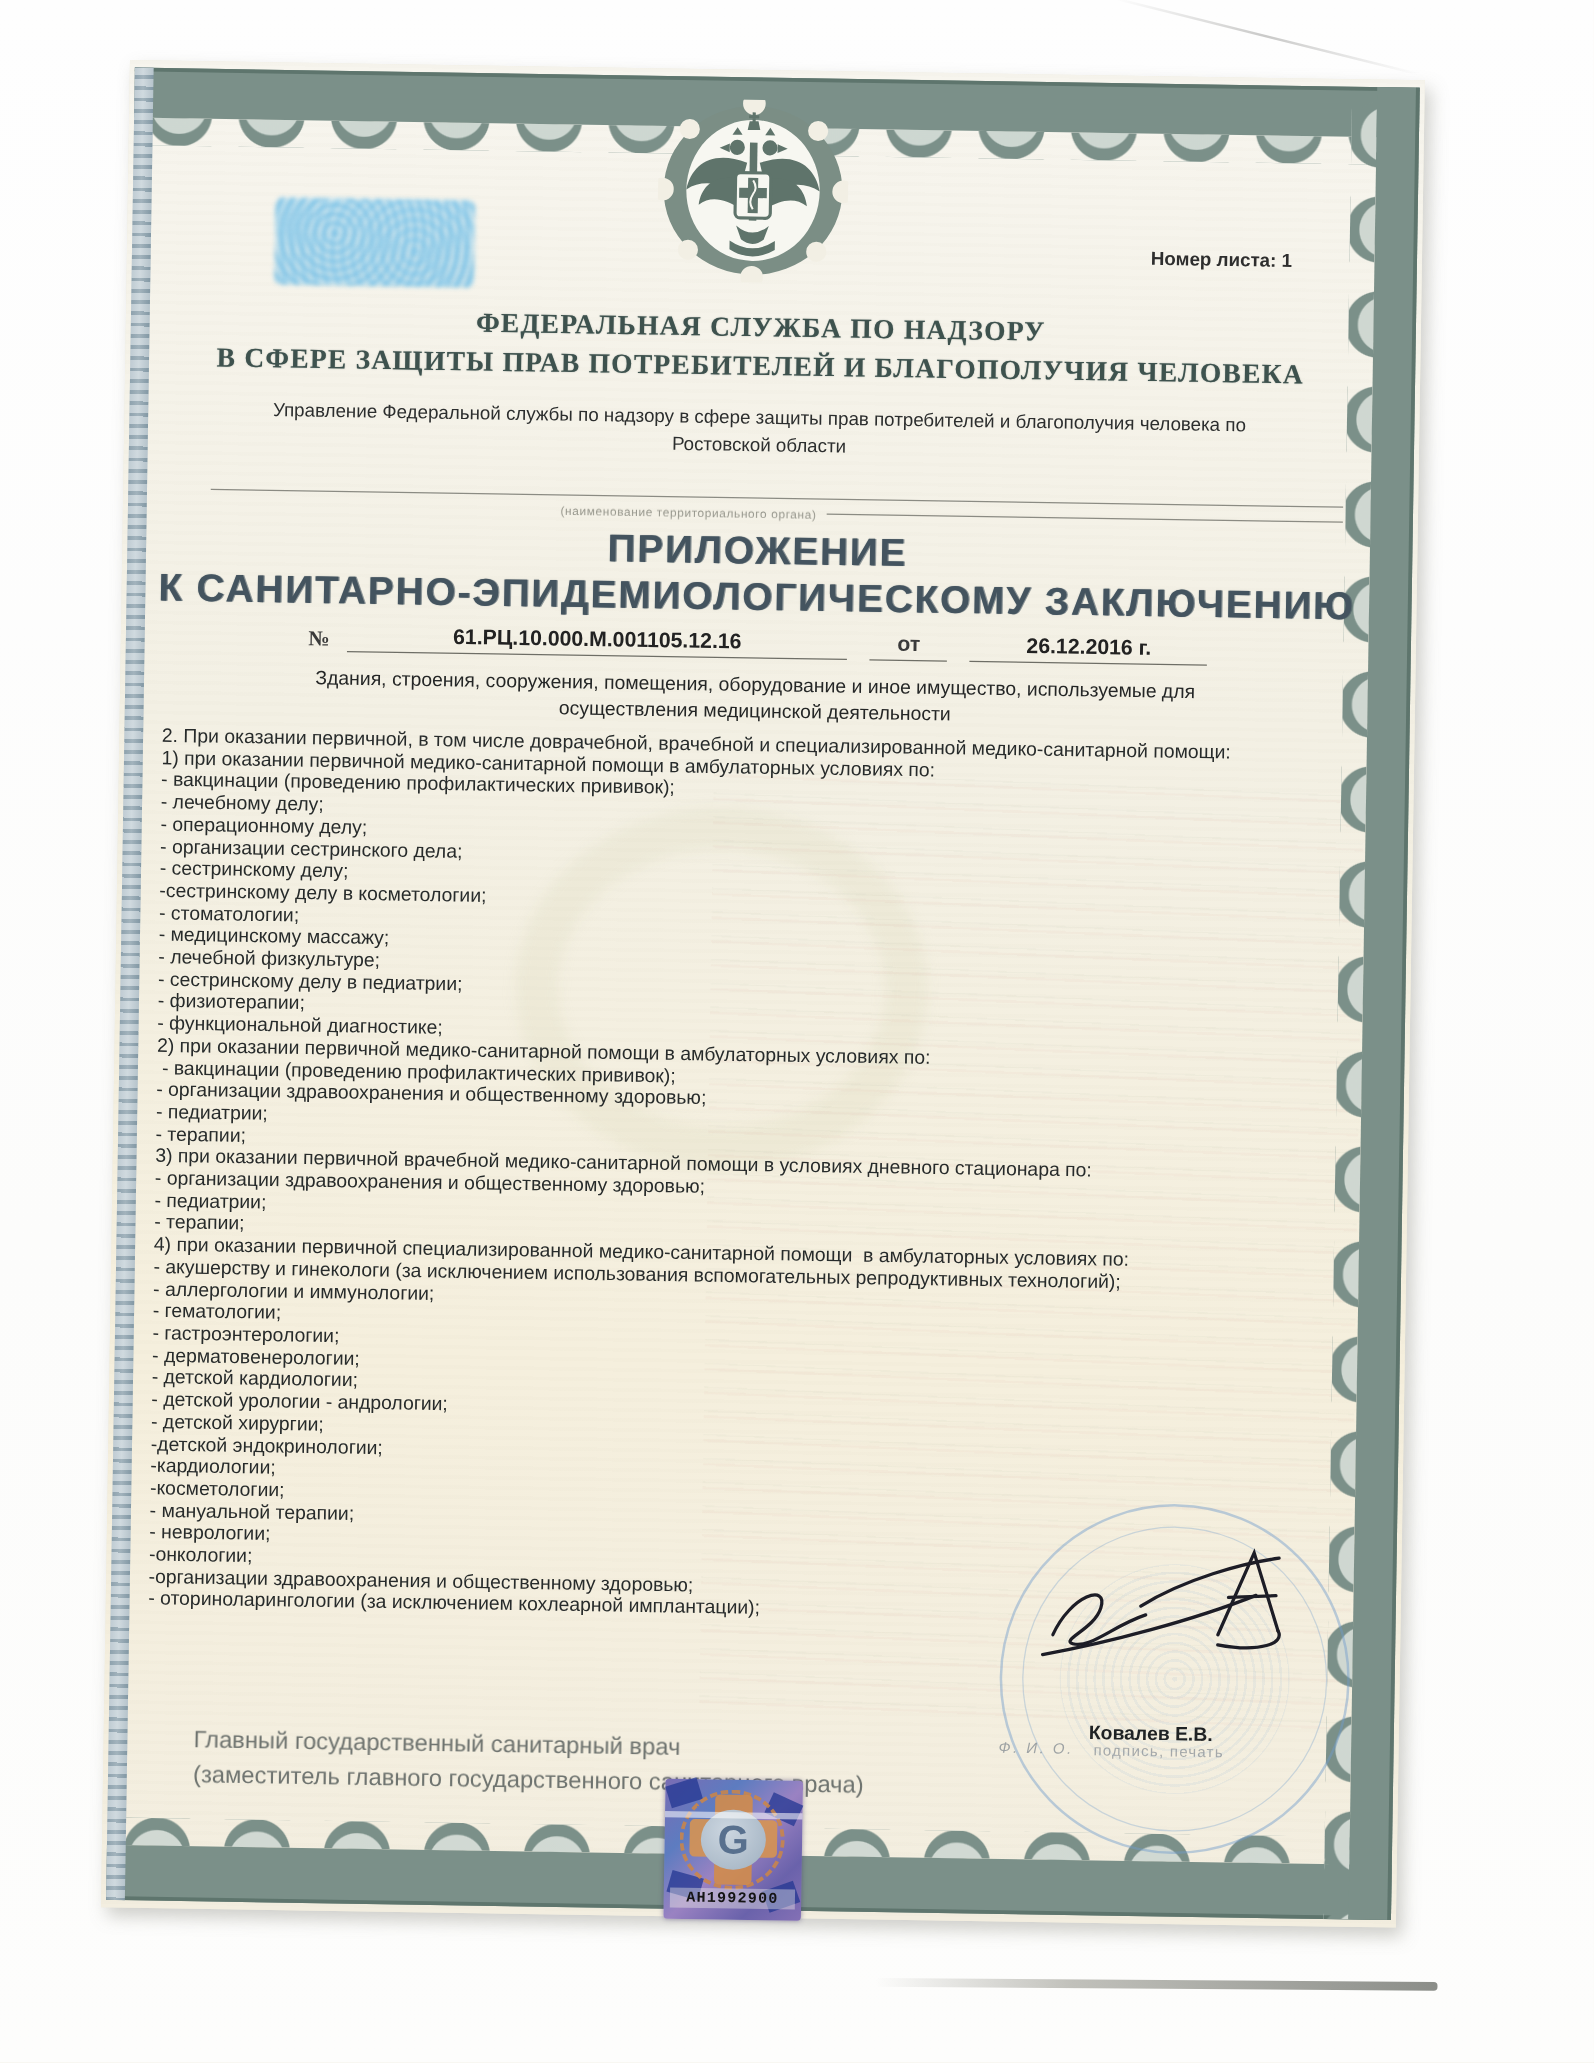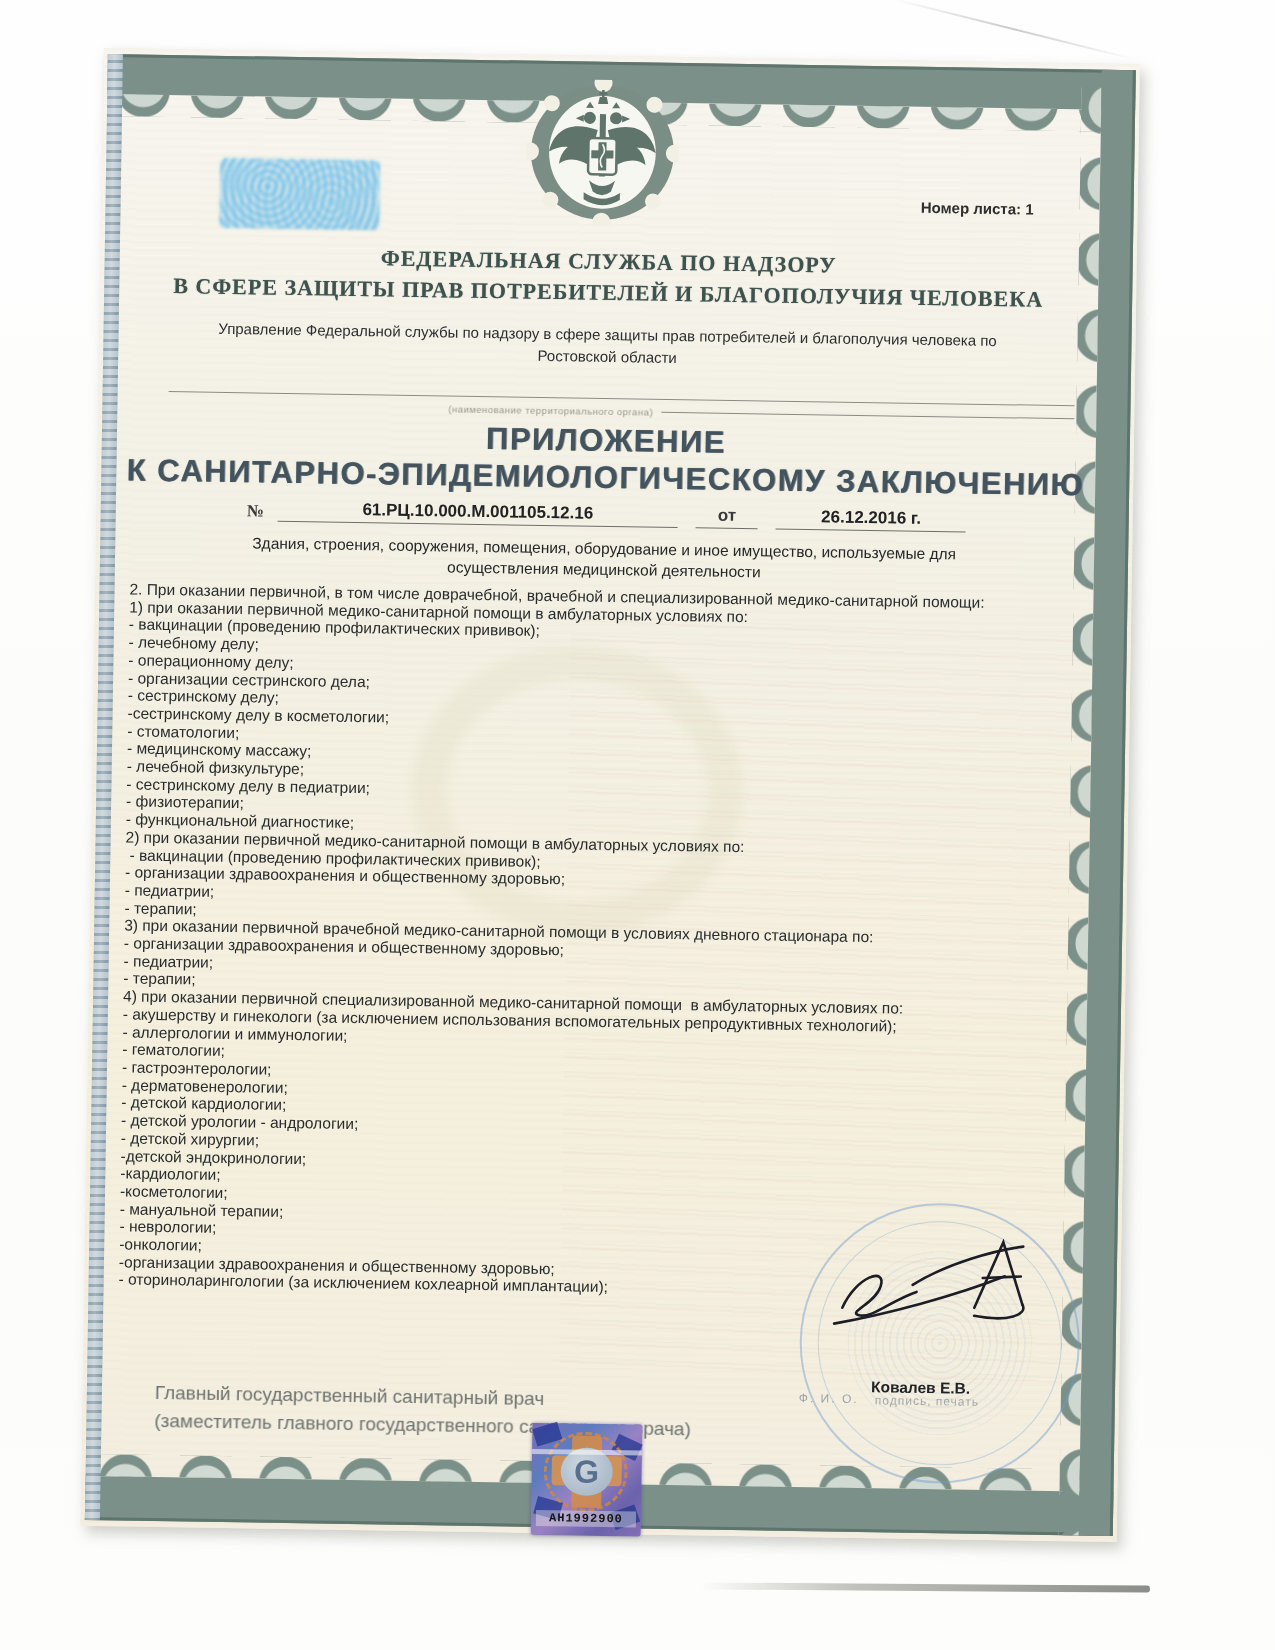--- a/index.html
+++ b/index.html
@@ -139,21 +139,21 @@
   .stamp-circle{position:absolute;left:716px;top:1142px;width:280px;height:280px;border-radius:50%;
     border:2px solid var(--stamp-blue);z-index:4;}
   .stamp-circle::before{content:'';position:absolute;inset:16px;border-radius:50%;
     border:1.5px solid rgba(110,155,205,0.32);}
   .stamp-circle::after{content:'';position:absolute;inset:46px;border-radius:50%;
     background:repeating-radial-gradient(circle, rgba(120,165,210,0.10) 0 2px, rgba(0,0,0,0) 2px 7px);}
 
   .signature{position:absolute;left:742px;top:1168px;width:230px;height:112px;z-index:5;}
 
   .signer-row{position:absolute;left:716px;top:1318px;width:300px;z-index:5;font-size:12px;}
-  .signer-fio{position:absolute;left:0;top:14px;color:rgba(100,112,125,0.6);letter-spacing:2px;}
+  .signer-fio{position:absolute;left:0;top:14px;color:rgba(100,112,125,0.6);letter-spacing:2px;font-style:italic;}
   .signer-name{position:absolute;left:72px;top:0;font-size:15.5px;font-weight:bold;color:#1f2224;}
   .signer-caption{position:absolute;left:76px;top:15px;color:rgba(100,112,125,0.55);letter-spacing:1px;}
 
   
   .holo{position:absolute;left:450px;top:1368px;width:110px;height:112px;z-index:6;
     background:linear-gradient(135deg,#7a6cb4 0%,#5d7cc0 28%,#9a82c2 52%,#6a62ab 78%,#8470b5 100%);
     box-shadow:0 0 4px rgba(60,50,110,0.5);border-radius:3px;}
   .holo .corner{position:absolute;width:26px;height:18px;background:rgba(35,55,145,0.75);}
   .holo .corner.c1{left:2px;top:2px;transform:rotate(-18deg);}
   .holo .corner.c2{right:2px;top:14px;transform:rotate(24deg);}

